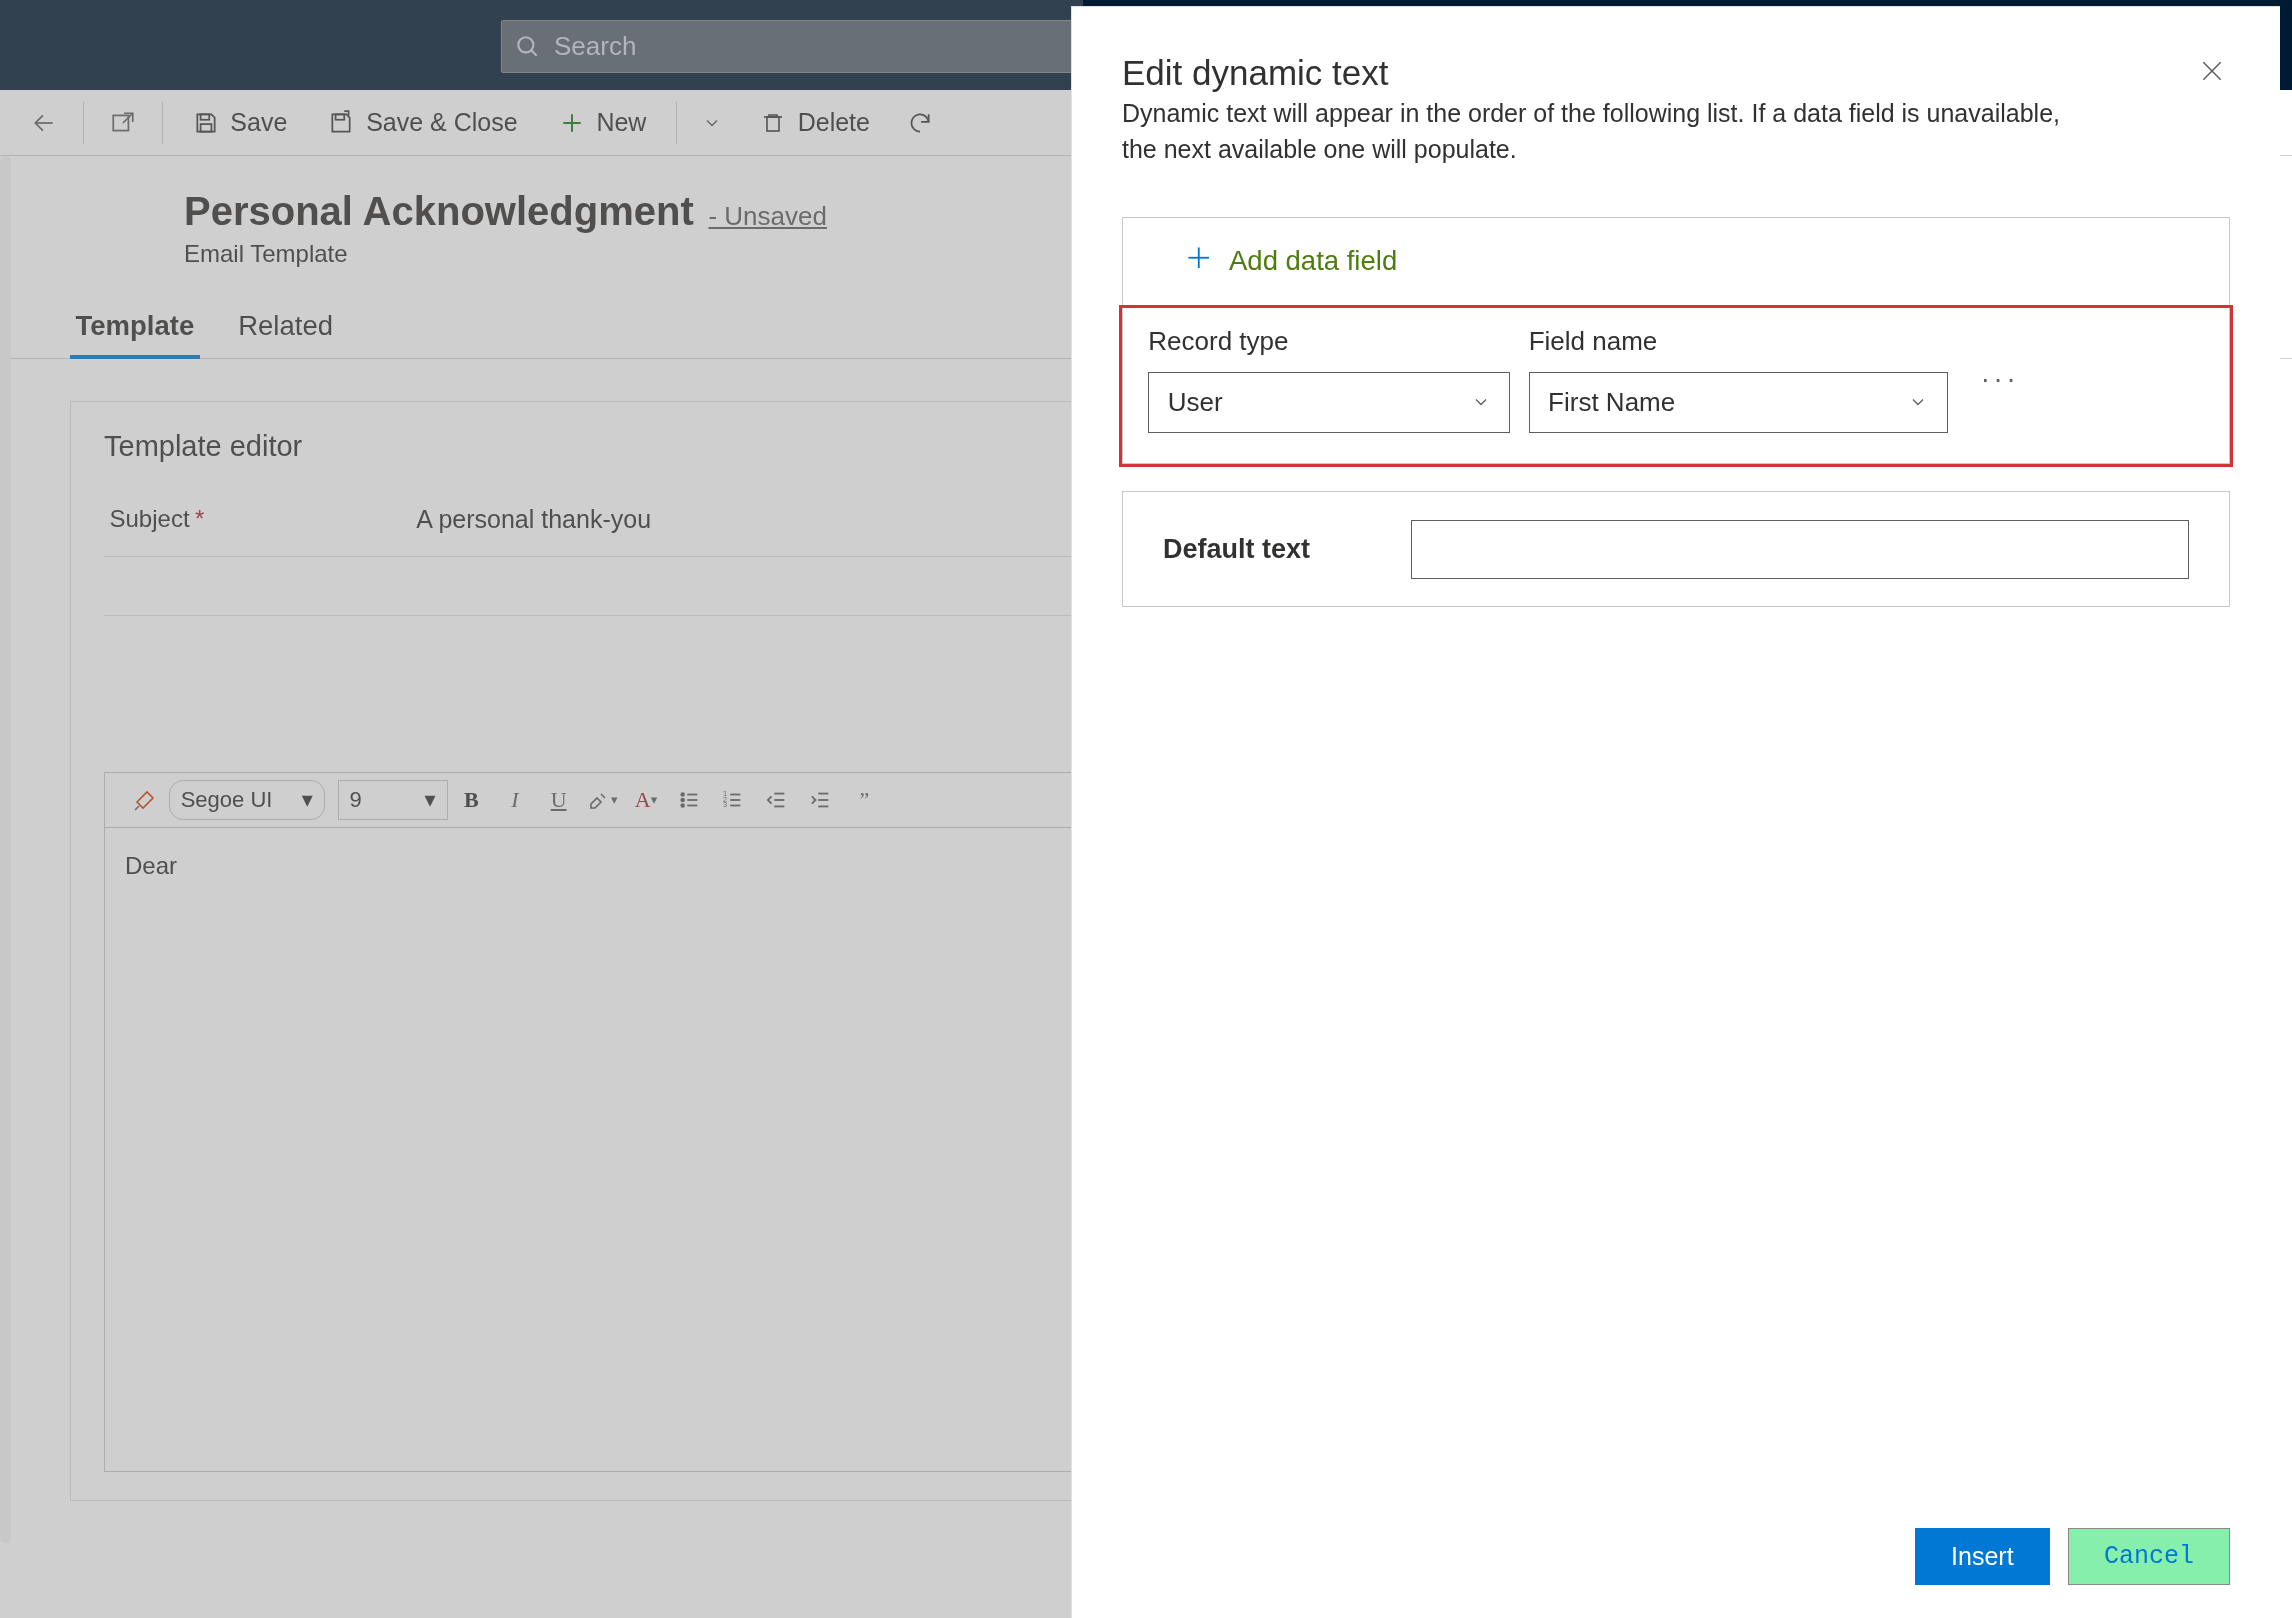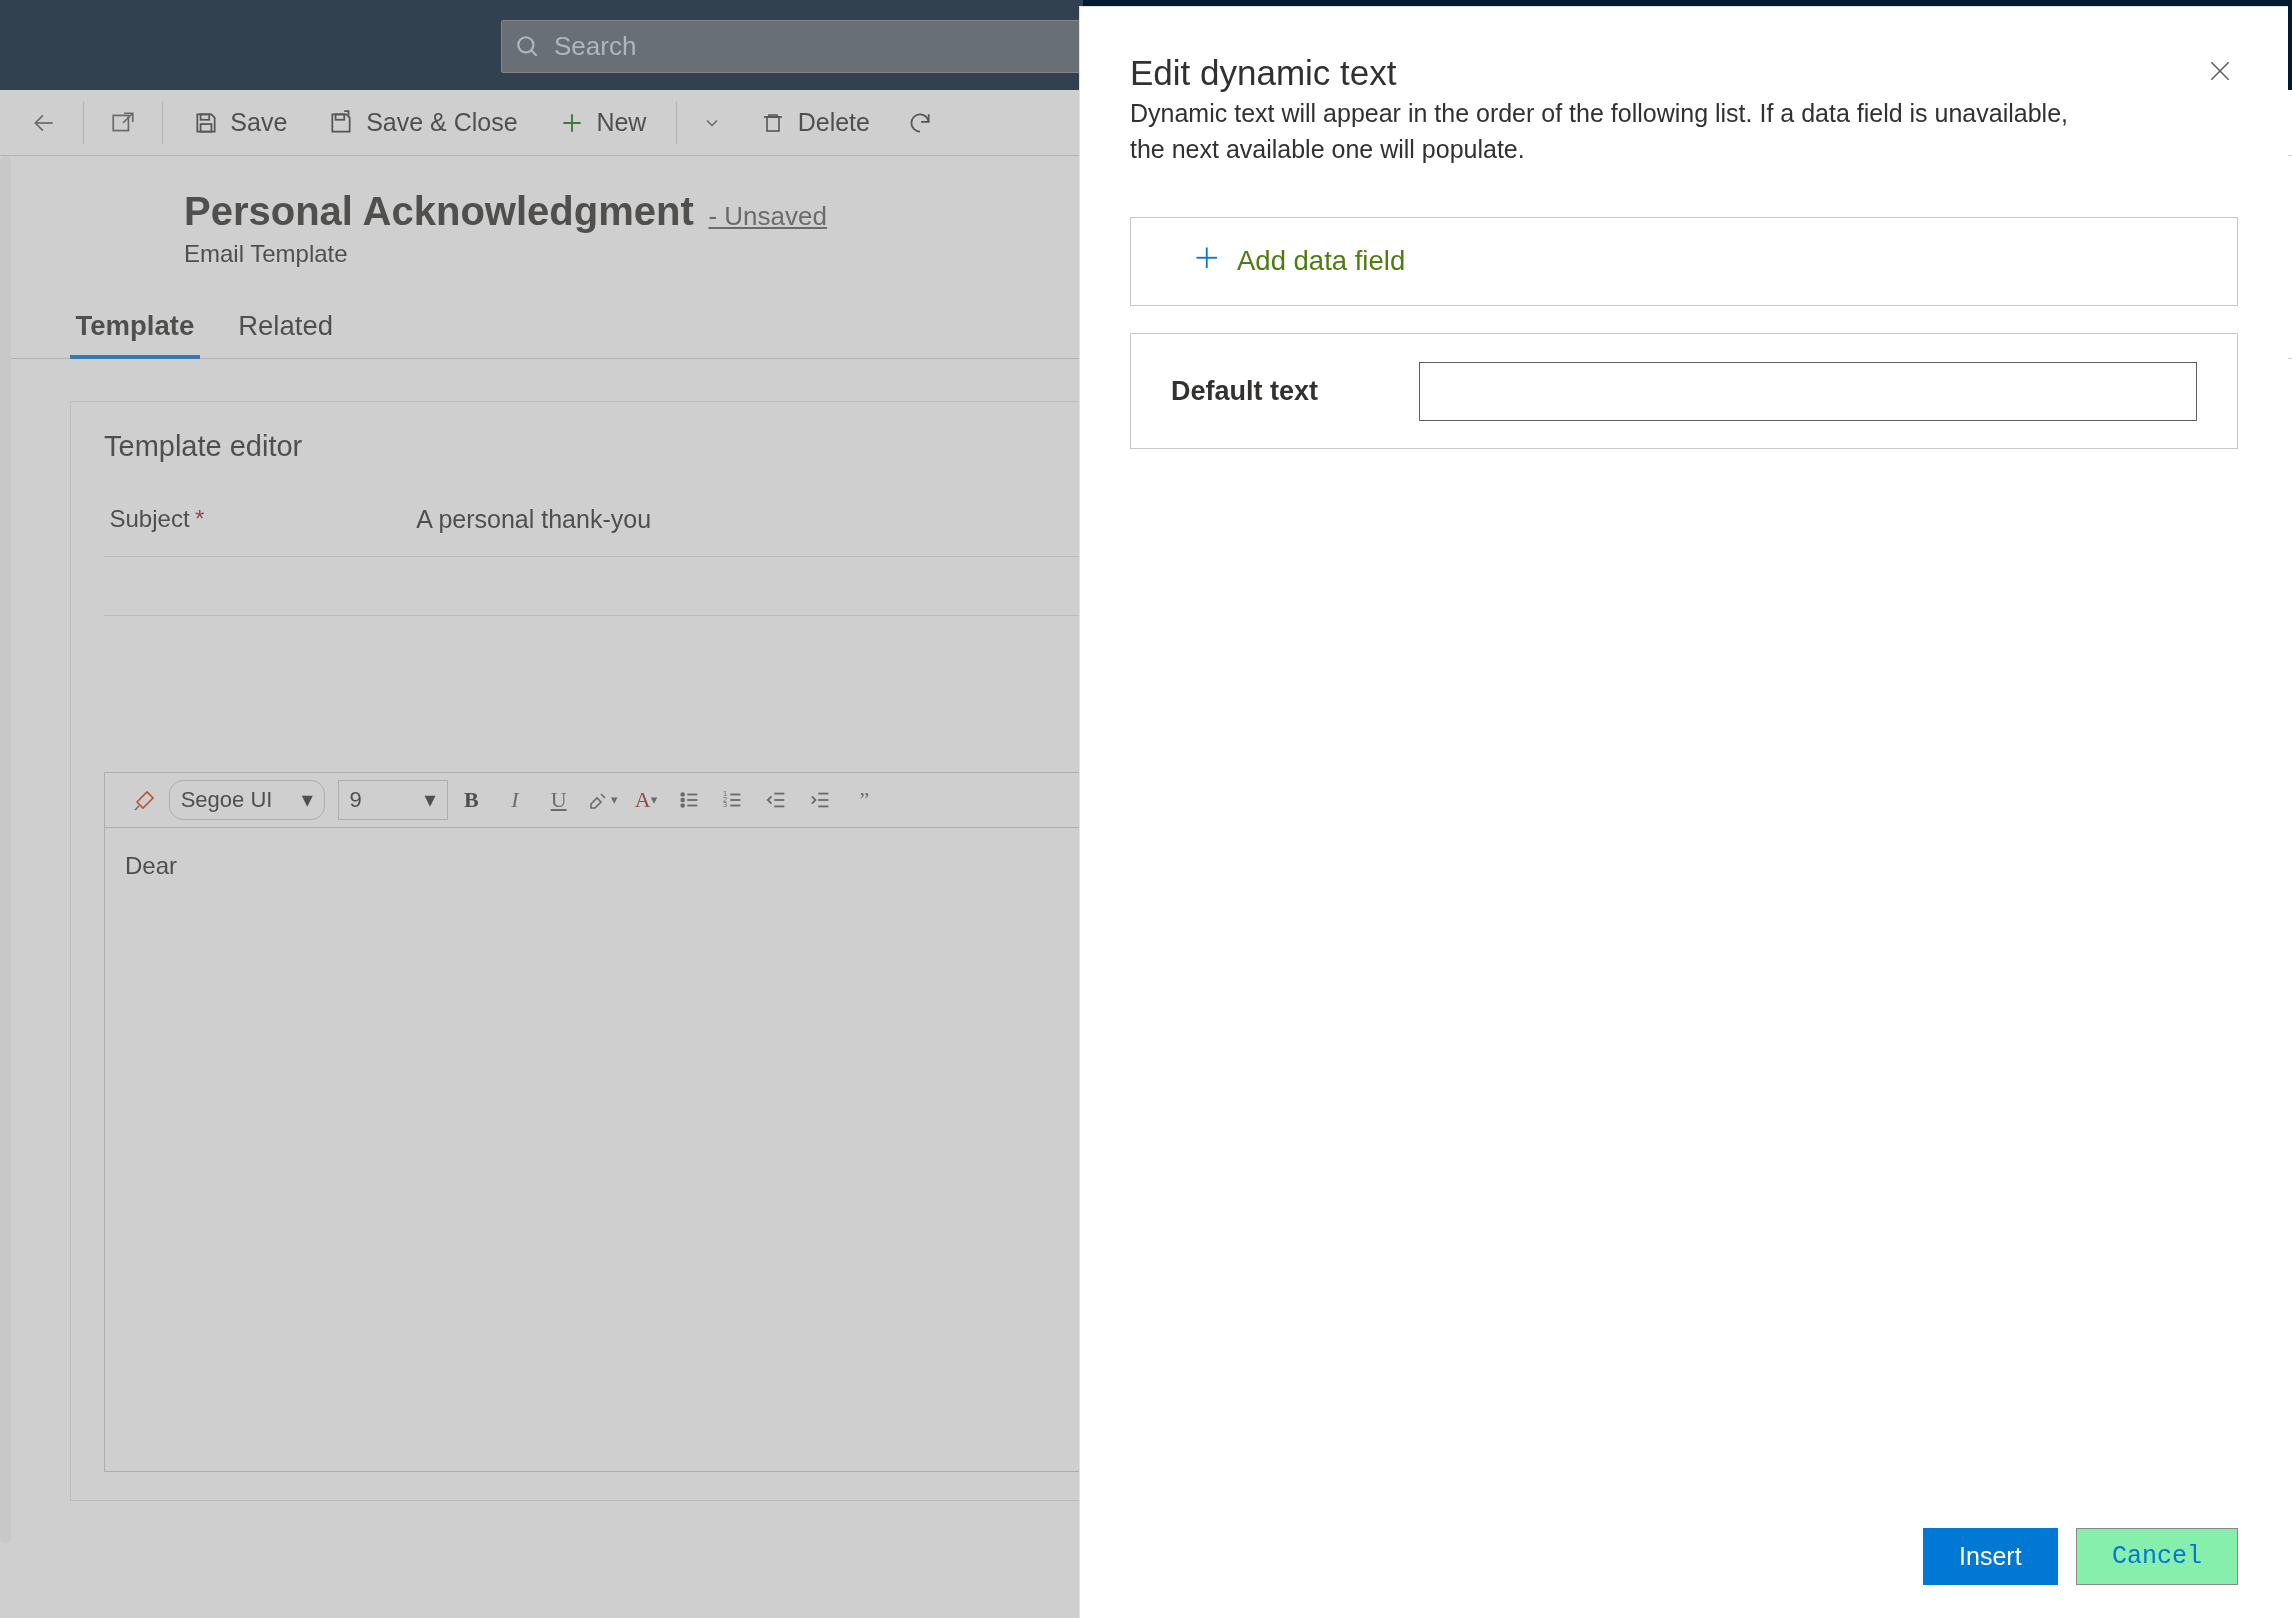--- a/index.html
+++ b/index.html
@@ -180,21 +180,21 @@
     position:absolute;
     inset:0;
     background: rgba(130,130,130,0.38);
     z-index: 50;
     pointer-events:none;
   }
   
   .panel {
     position: absolute;
     top: 5.5px;
-    right: 4px;
+    right: 12px;
     bottom: 0;
     width: 1209px;
     background: #fff;
     border-left: 0.9px solid #e1e1e1;
     border-top: 0.9px solid #e1e1e1;
     z-index: 100;
     padding: 46px 50px 33px 50px;
     display:flex;
     flex-direction: column;
   }
@@ -524,20 +524,39 @@
       <div class="add-field">
         <span class="plus">
           <svg width="27.5" height="27.5" viewBox="0 0 24 24" stroke="#0078d4" stroke-width="1.6" fill="none">
               <line x1="12" y1="3" x2="12" y2="21"></line>
               <line x1="3" y1="12" x2="21" y2="12"></line>
             </svg>
         </span>
         <span>Add data field</span>
       </div>
 
+      <div class="field-grid">
+        <div class="field-grid-inner">
+          <div class="col-label">Record type</div>
+          <div class="col-label">Field name</div>
+          <div class="sel-box">
+            <span>User</span>
+            <svg width="20" height="20" viewBox="0 0 24 24" fill="none" stroke="#605e5c" stroke-width="1.5">
+                <polyline points="6,9 12,15 18,9"></polyline>
+              </svg>
+          </div>
+          <div class="sel-box">
+            <span>First Name</span>
+            <svg width="20" height="20" viewBox="0 0 24 24" fill="none" stroke="#605e5c" stroke-width="1.5">
+                <polyline points="6,9 12,15 18,9"></polyline>
+              </svg>
+          </div>
+        </div>
+        <div class="more-dots">···</div>
+      </div>
     </div>
 
     <div class="default-box">
       <div class="default-label">Default text</div>
       <input class="default-input" type="text" value="" style="">
     </div>
 
     <div class="panel-footer">
       <div class="btn primary">Insert</div>
       <div class="btn secondary">Cancel</div>

